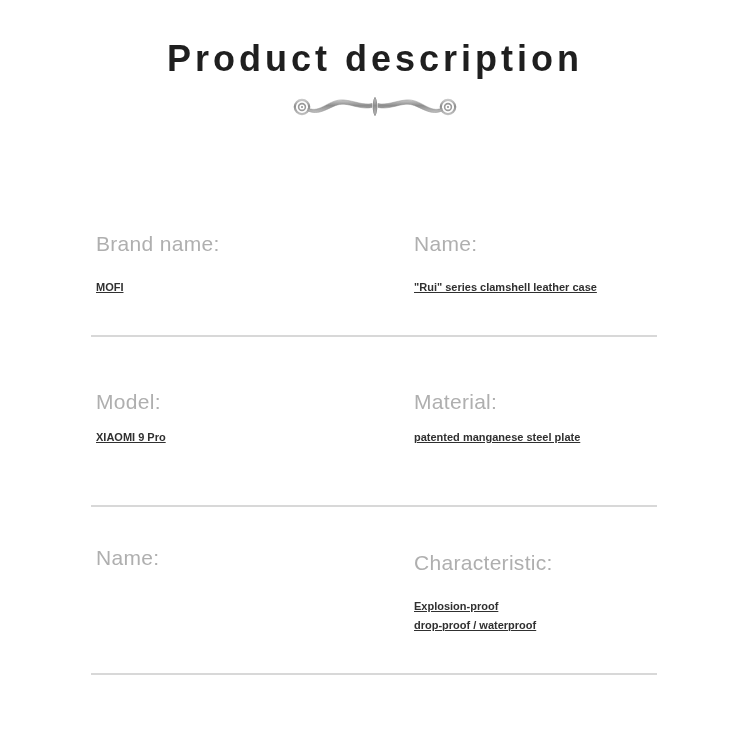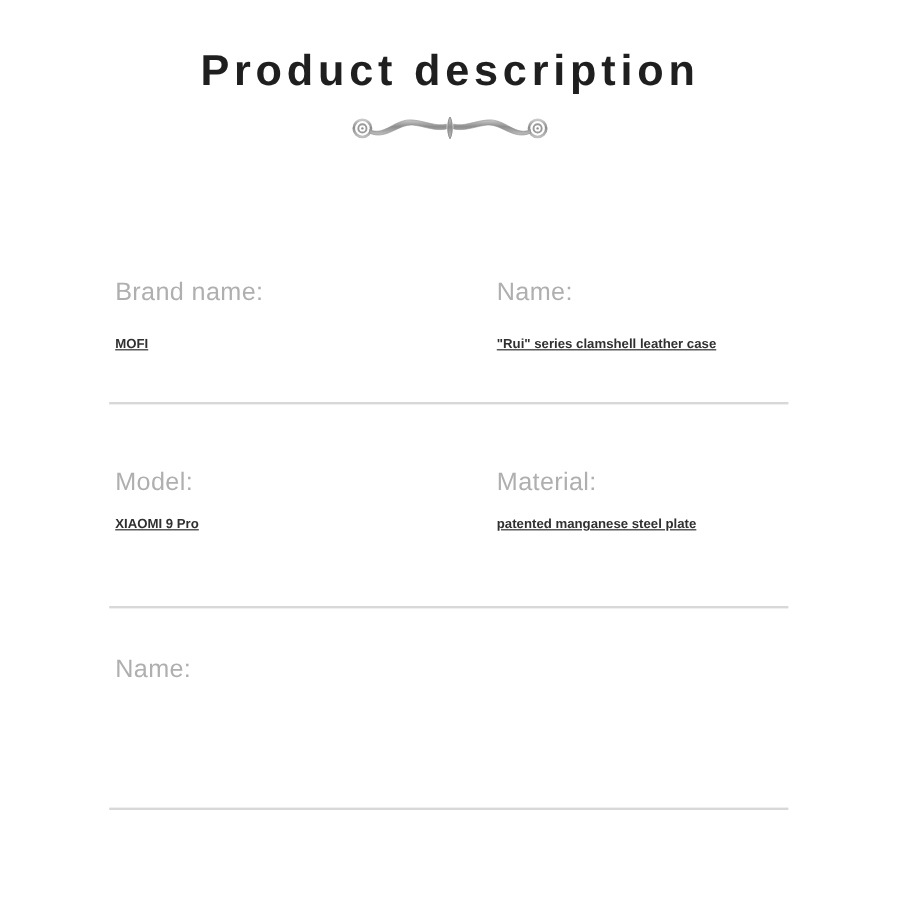--- a/index.html
+++ b/index.html
@@ -124,16 +124,23 @@
     <div class="value">
       <div class="vline">patented manganese steel plate</div>
     </div>
   </div>
 
   <div class="divider d2"></div>
 
   <div class="cell col-left r3l">
     <div class="label">Name:</div>
   </div>
+  <div class="cell col-right r3r">
+    <div class="label">Characteristic:</div>
+    <div class="value">
+      <div class="vline">Explosion-proof</div>
+      <div class="vline">drop-proof / waterproof</div>
+    </div>
+  </div>
 
   <div class="divider d3"></div>
 
 </div>
 
 </body></html>

